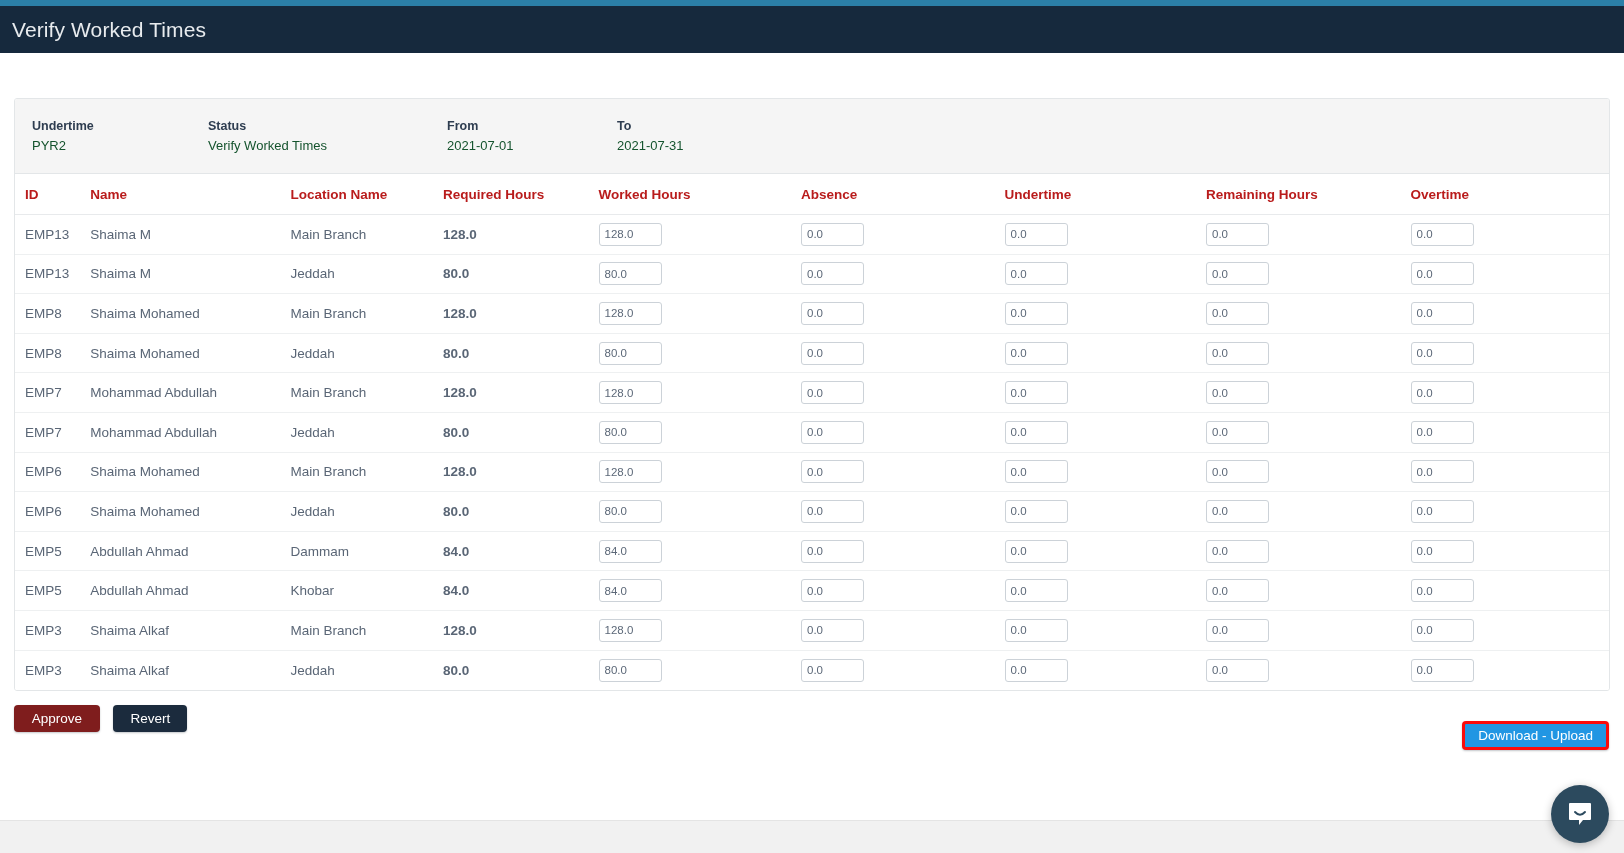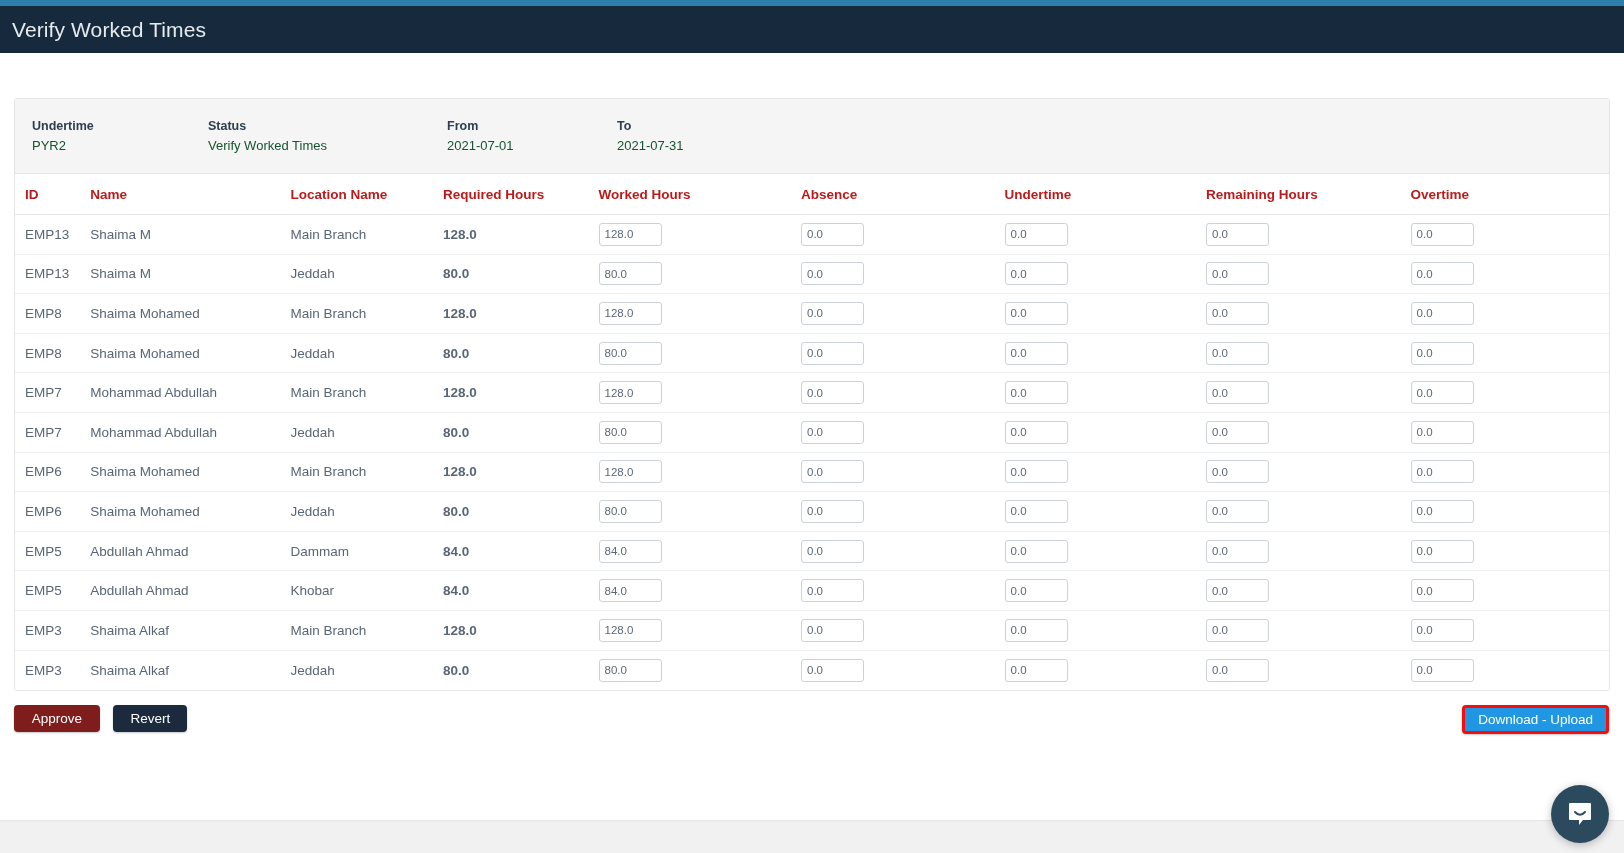--- a/index.html
+++ b/index.html
@@ -152,21 +152,21 @@
     line-height: 27px;
     padding: 0 14px;
     box-shadow: 0 1px 2px rgba(20,30,45,0.25);
   }
   .btn-approve { background: #7f1d1d; min-width: 86px; }
   .btn-revert  { background: #1b2b3d; min-width: 74px; margin-left: 9px; }
 
   .dl-wrap {
     position: absolute;
     right: 1px;
-    top: 0px;
+    top: 16px;
   }
   .btn-download {
     background: #2196e3;
     color: #ffffff;
     border: 3px solid #fb0b0b;
     border-radius: 4px;
     font-size: 13.5px;
     font-family: "Liberation Sans", sans-serif;
     height: 29px;
     line-height: 23px;

